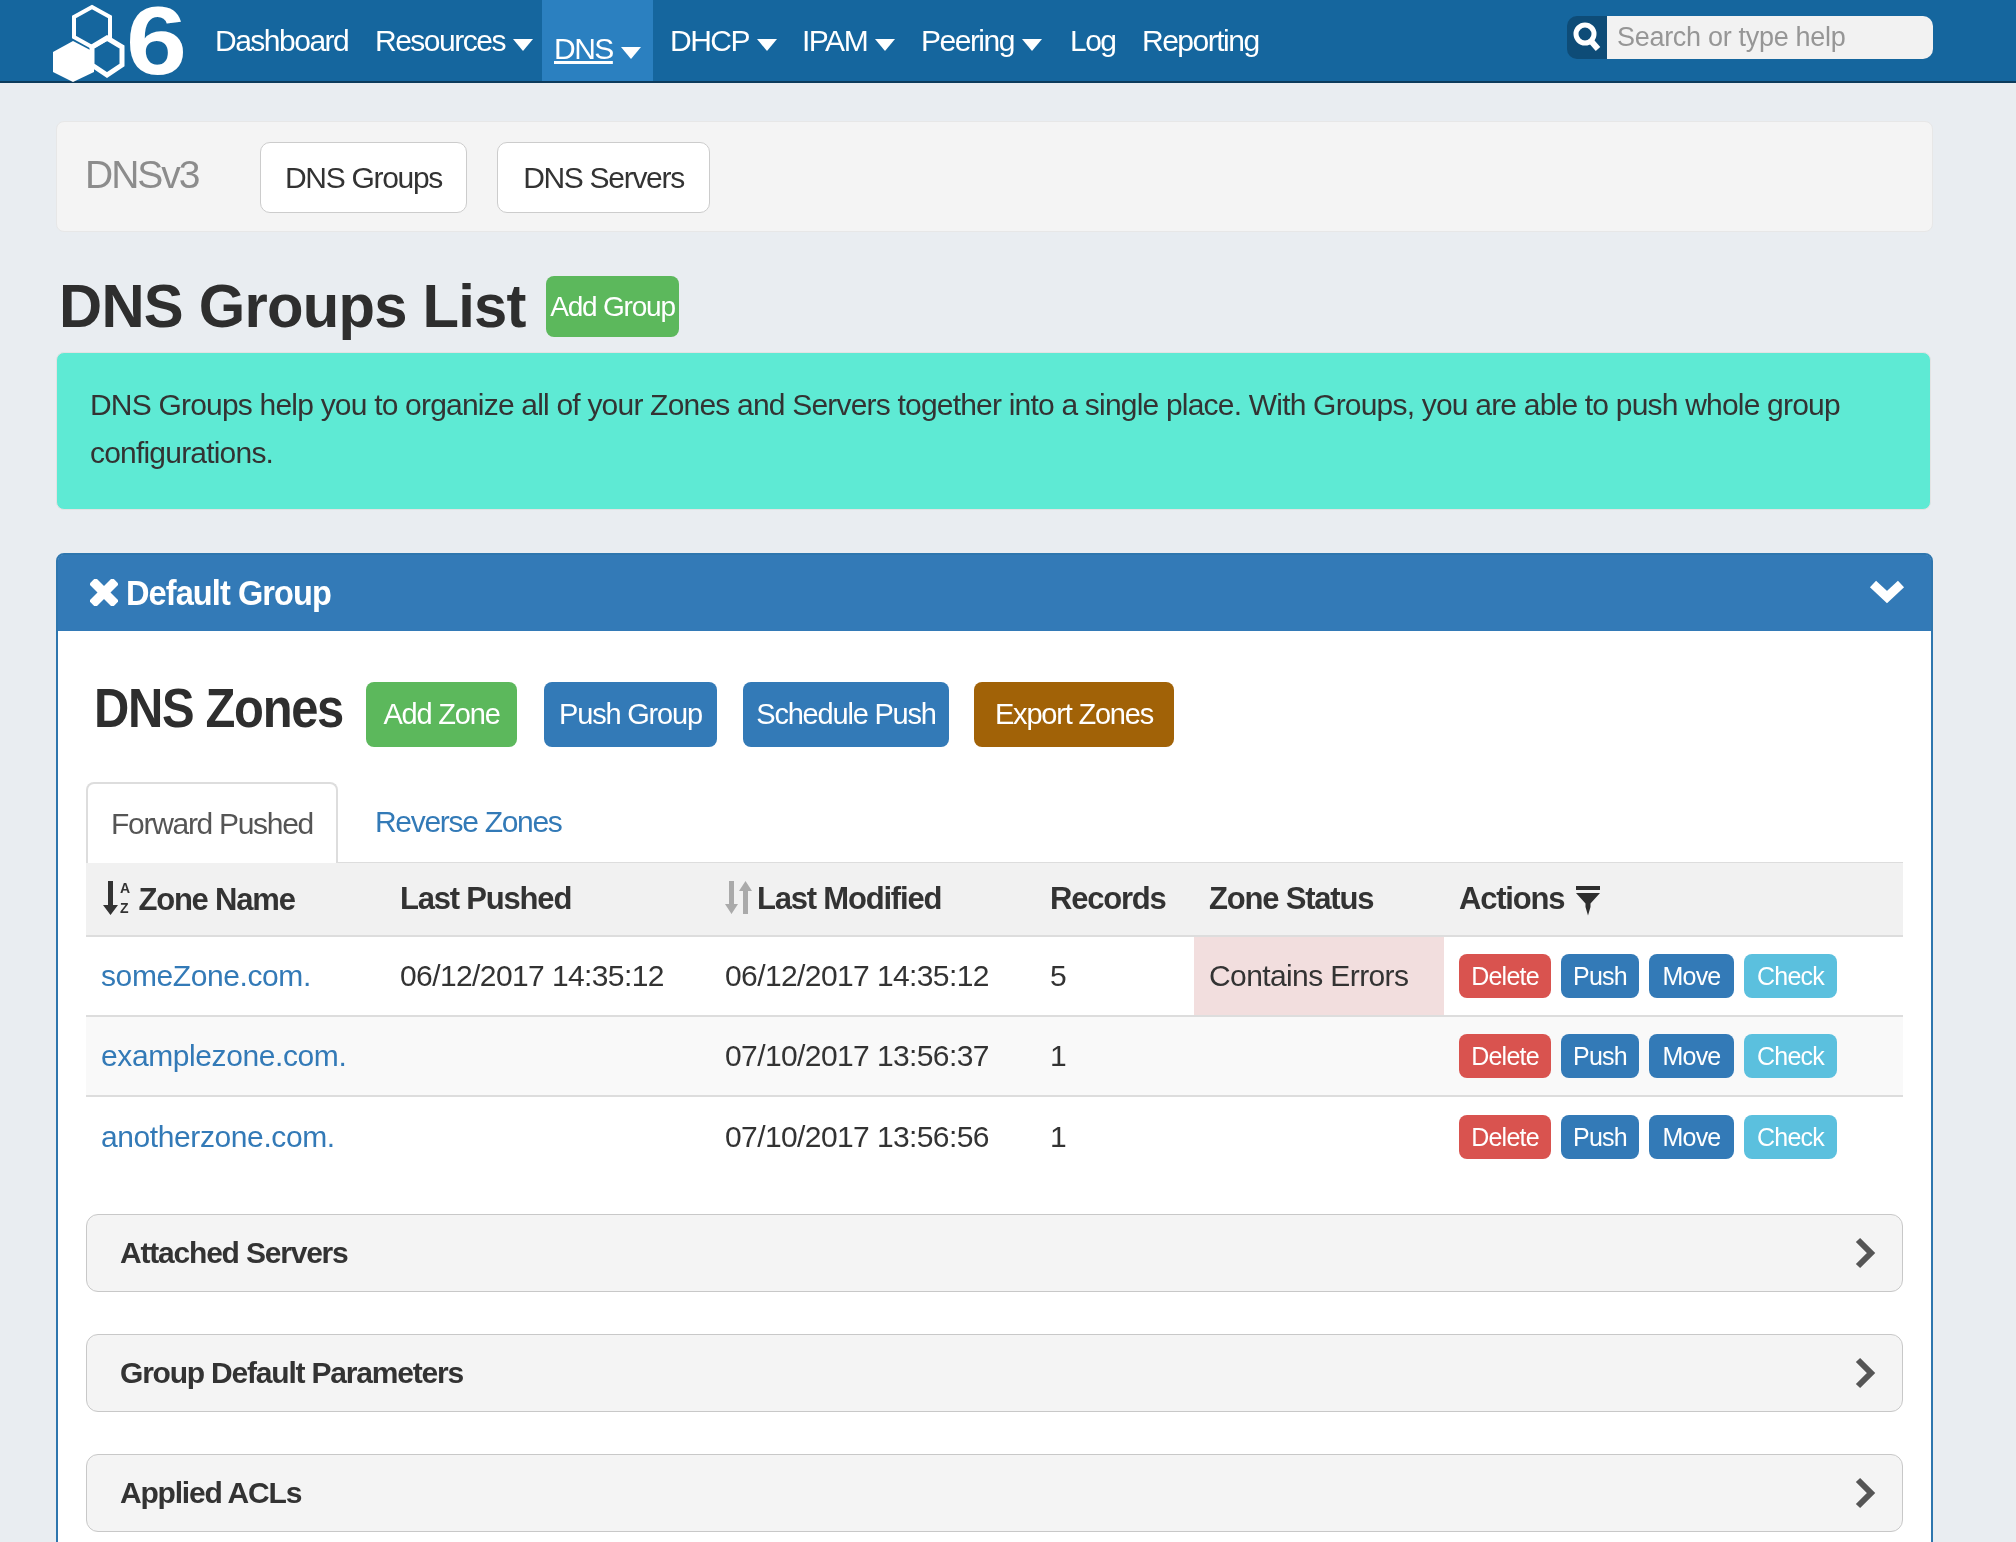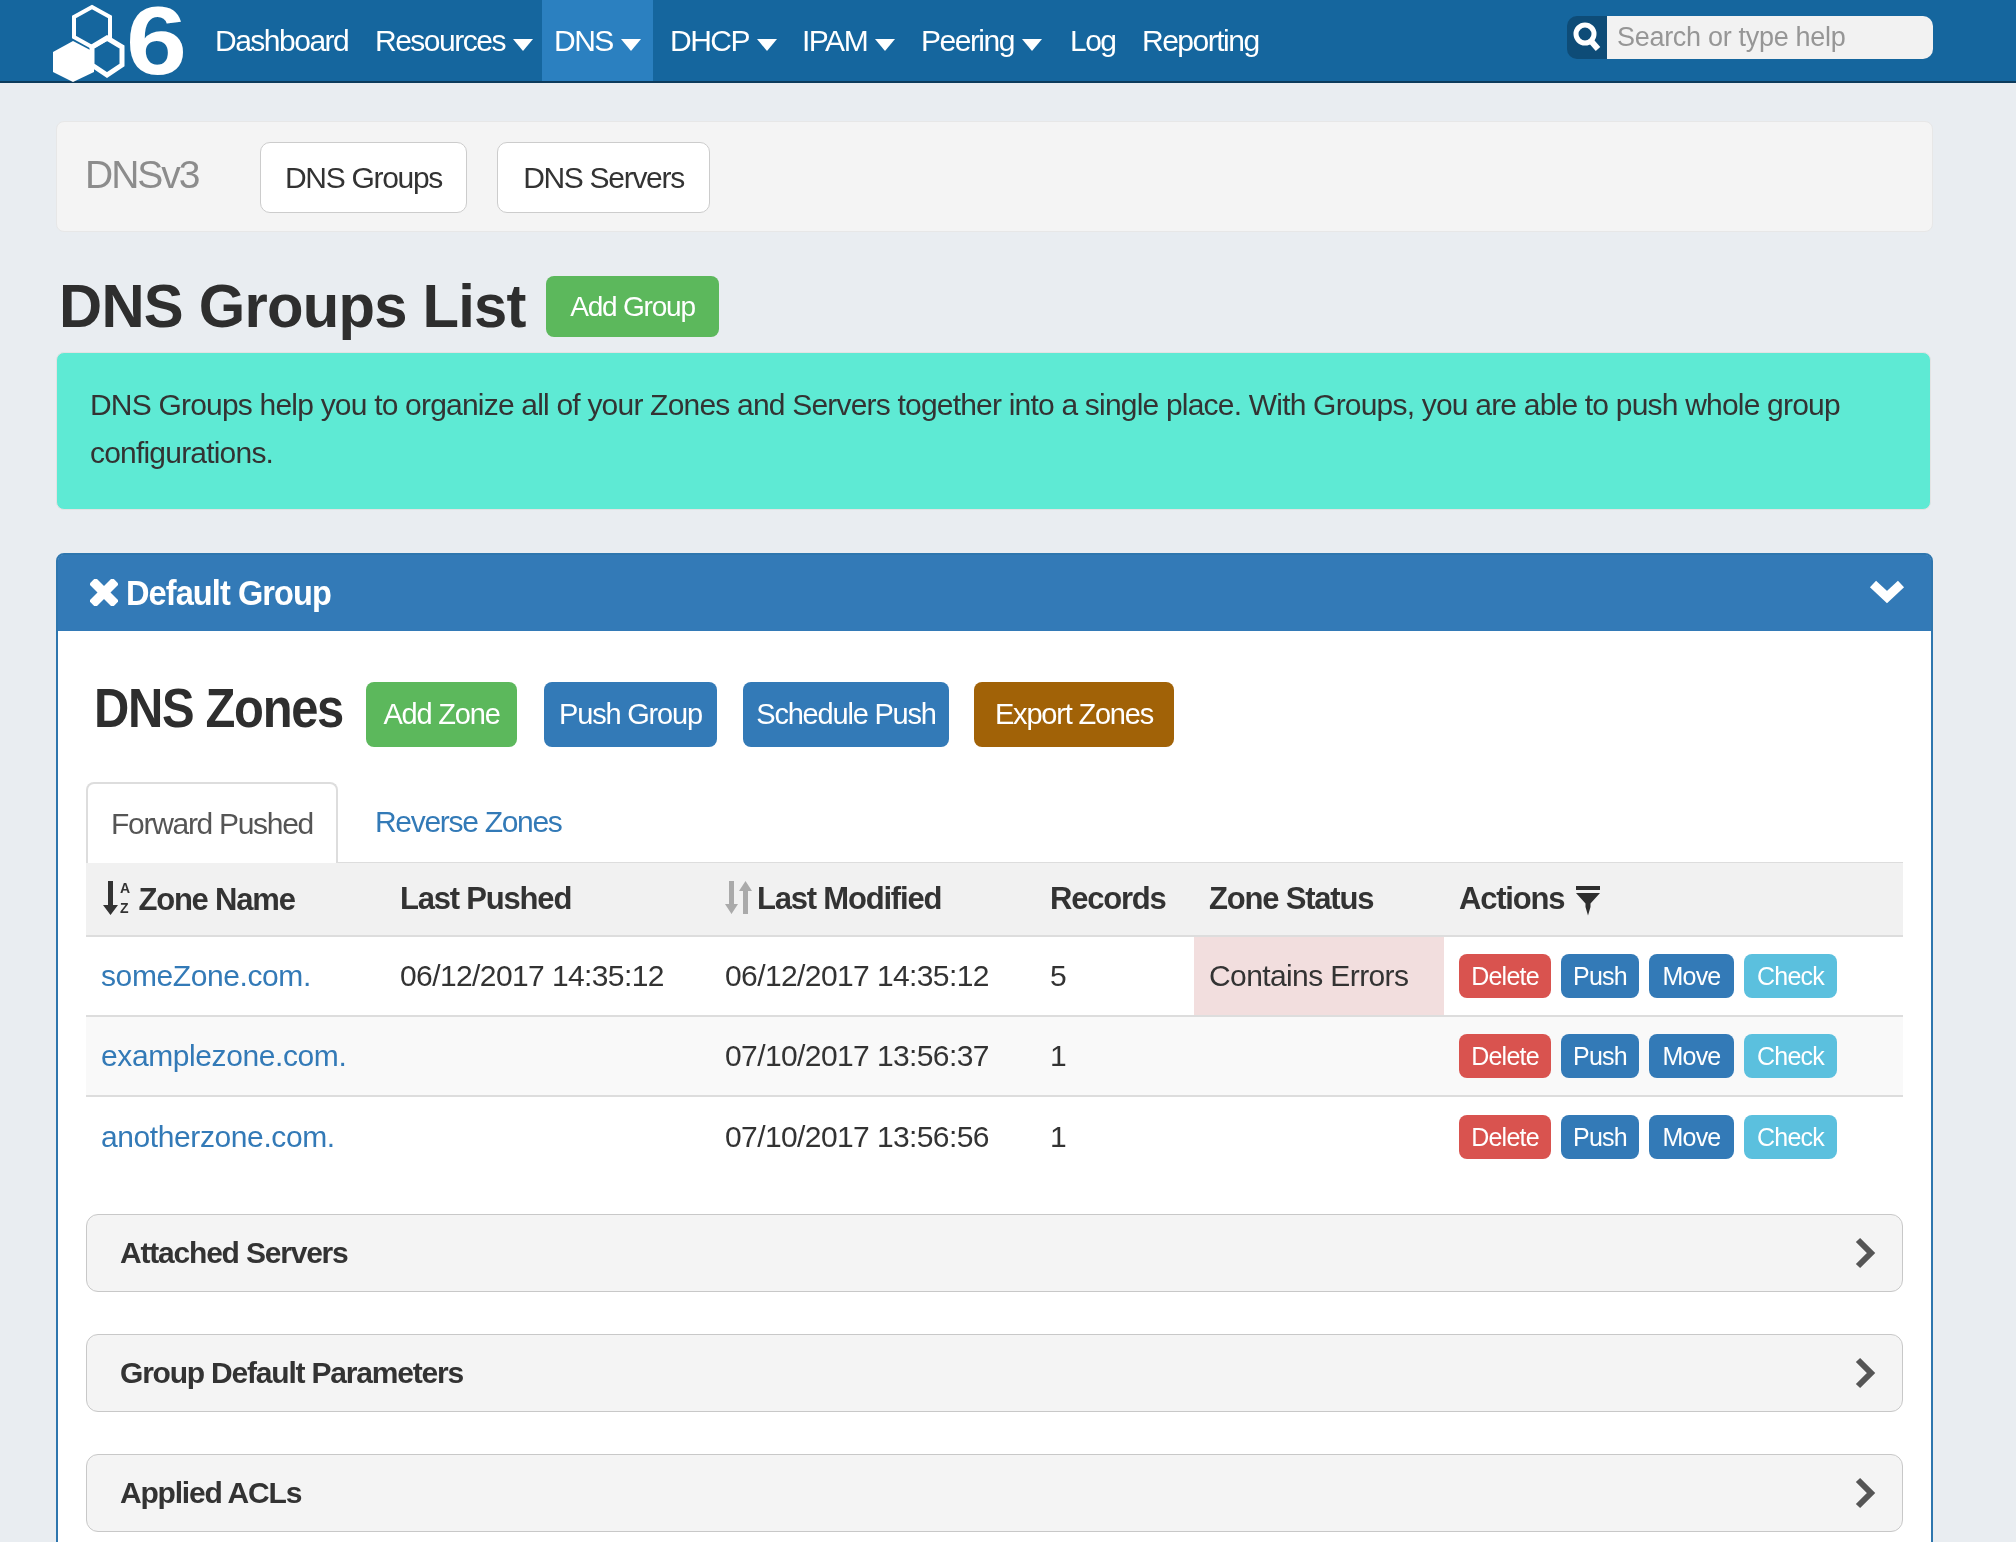--- a/index.html
+++ b/index.html
@@ -6,38 +6,38 @@
 html,body { width:2016px; background:#e9edf1; font-family:"Liberation Sans", sans-serif; }
 body { position:relative; height:1542px; overflow:hidden; }
 
 
 .navbar { position:absolute; left:0; top:0; width:2016px; height:83px;
   background:#15669e; border-bottom:2px solid #0d3b5c; }
 .logo { position:absolute; left:0; top:0; }
 .logo6 { position:absolute; left:126px; top:-8px; color:#fff; font-size:97px; font-weight:bold; line-height:97px; transform:scaleX(1.13); transform-origin:left center; }
 .nav { position:absolute; top:0; height:81px; }
 .nav a { display:block; height:81px; line-height:81px; color:#fff; font-size:30px; letter-spacing:-1.5px; text-decoration:none; padding:0 14px; white-space:nowrap; }
-.nav.active a { padding:0 12px; }
+.nav.active a { padding:8px 12px;text-decoration:underline; }
 .nav.active { background:#2b80c0; }
 .caret { display:inline-block; width:0; height:0; border-top:12px solid #fff; border-left:10px solid transparent; border-right:10px solid transparent; margin-left:8px; vertical-align:middle; position:relative; top:2px;}
 .search { position:absolute; left:1567px; top:16px; width:366px; height:43px; }
 .search .icon { position:absolute; left:0; top:0; width:40px; height:43px; background:#0e4c77; border-radius:10px 0 0 10px; }
 .search input { position:absolute; left:40px; top:0; width:326px; height:43px; background:#f2f2f2; border:none; border-radius:0 10px 10px 0; font-size:27px; letter-spacing:-0.3px; color:#333; padding:0 10px; font-family:"Liberation Sans", sans-serif; outline:none; }
 .search input::placeholder { color:#969696; opacity:1; }
 
 
 .bar1 { position:absolute; left:56px; top:121px; width:1877px; height:111px; background:#f4f4f4; border:1px solid #e7e7e7; border-radius:8px; }
 .bar1 .lbl { position:absolute; left:28px; top:0; line-height:105px; font-size:39px; color:#8c8c8c; letter-spacing:-2px; }
 .btn-default { position:absolute; top:20px; height:71px; background:#fff; border:1px solid #ccc; border-radius:10px; font-size:30px; color:#333; text-align:center; line-height:69px; letter-spacing:-1.3px; }
 .bg1 { left:203px; width:207px; }
 .bg2 { left:440px; width:213px; }
 
 
 .pagehead { position:absolute; left:59px; top:262px; font-size:62px; font-weight:bold; color:#2e2e2e; line-height:88px; letter-spacing:-0.8px; transform:scaleX(0.964); transform-origin:left top; }
-.btn-addgroup { position:absolute; left:546px; top:276px; width:173px; height:61px; background:#5cb85c; border-radius:8px; color:#fff; font-size:28px; font-weight:normal; text-align:center; line-height:61px; letter-spacing:-1.2px; }
+.btn-addgroup { position:absolute; left:546px; top:276px; width:133px; height:61px; background:#5cb85c; border-radius:8px; color:#fff; font-size:28px; font-weight:normal; text-align:center; line-height:61px; letter-spacing:-1.2px; }
 
 
 .well { position:absolute; left:56px; top:352px; width:1875px; height:158px; background:#5eead4; border:1px solid #e3e3e3; border-radius:8px; padding:28px 33px; font-size:30px; color:#333; line-height:48px; letter-spacing:-0.8px; }
 
 
 .panel { position:absolute; left:56px; top:553px; width:1877px; height:1050px; border:2px solid #2e76ae; border-radius:8px; background:#fff; }
 .panel-heading { position:absolute; left:0; top:0; width:1873px; height:76px; background:#337ab7; border-radius:5px 5px 0 0; }
 .ph-x { position:absolute; left:32px; top:24px; width:28px; height:27px; }
 .ph-title { position:absolute; left:68px; top:0; line-height:76px; color:#fff; font-size:35px; font-weight:bold; letter-spacing:-1px; transform:scaleX(0.93); transform-origin:left center; }
 .ph-chev { position:absolute; left:1811px; top:25px; }

